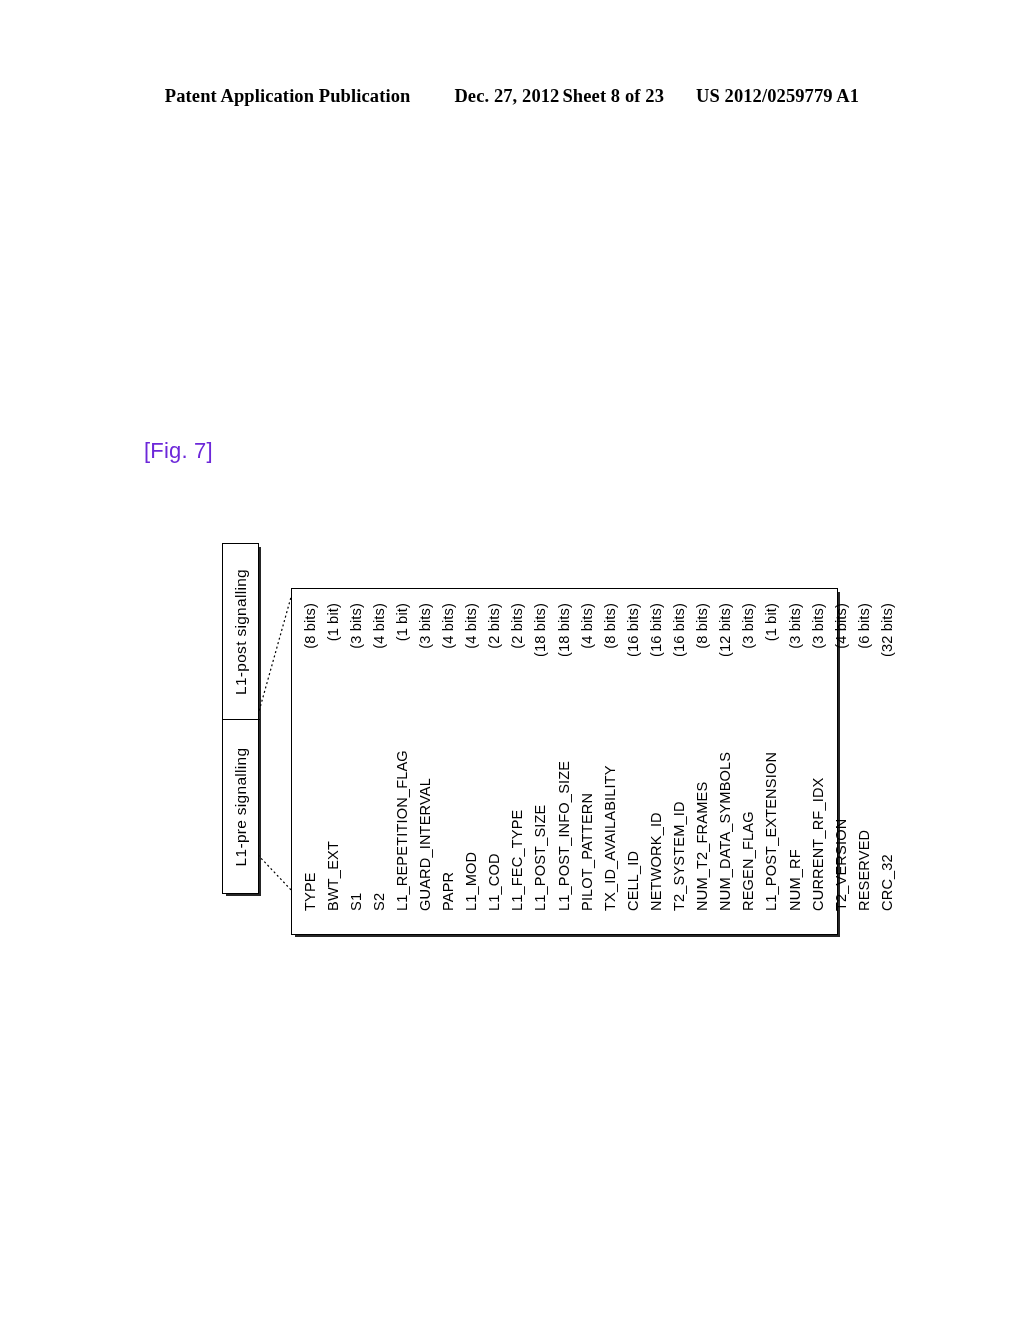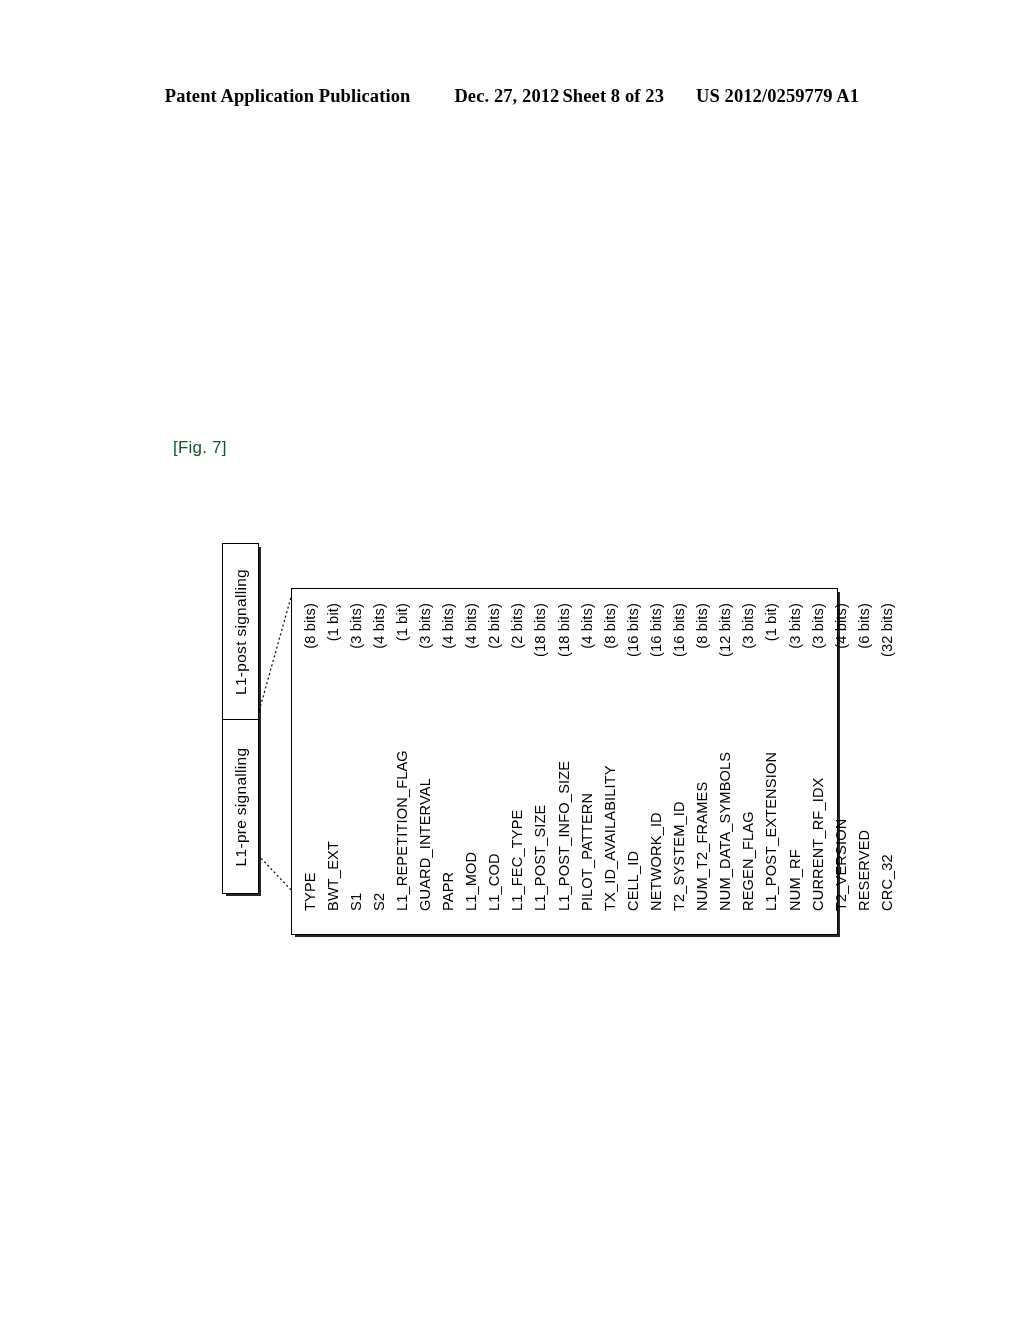--- a/index.html
+++ b/index.html
@@ -33,25 +33,25 @@
     white-space: nowrap;
   }
   .hdr-pub      { margin-right: 44px; }
   .hdr-date     { margin-right: 3px; }
   .hdr-sheet    { margin-right: 32px; }
   .hdr-patno    { }
 
   
   .fig-label {
     position: absolute;
-    left: 173px;
+    left: 144px;
     top: 438px;
-    font-size: 17px;
+    font-size: 22px;
     font-family: "Liberation Sans", sans-serif;
-    color: #14532d;
+    color: #6d28d9;
     letter-spacing: 0.2px;
     white-space: nowrap;
   }
 
   
   .figure {
     position: absolute;
     left: 0;
     top: 0;
     width: 1024px;

